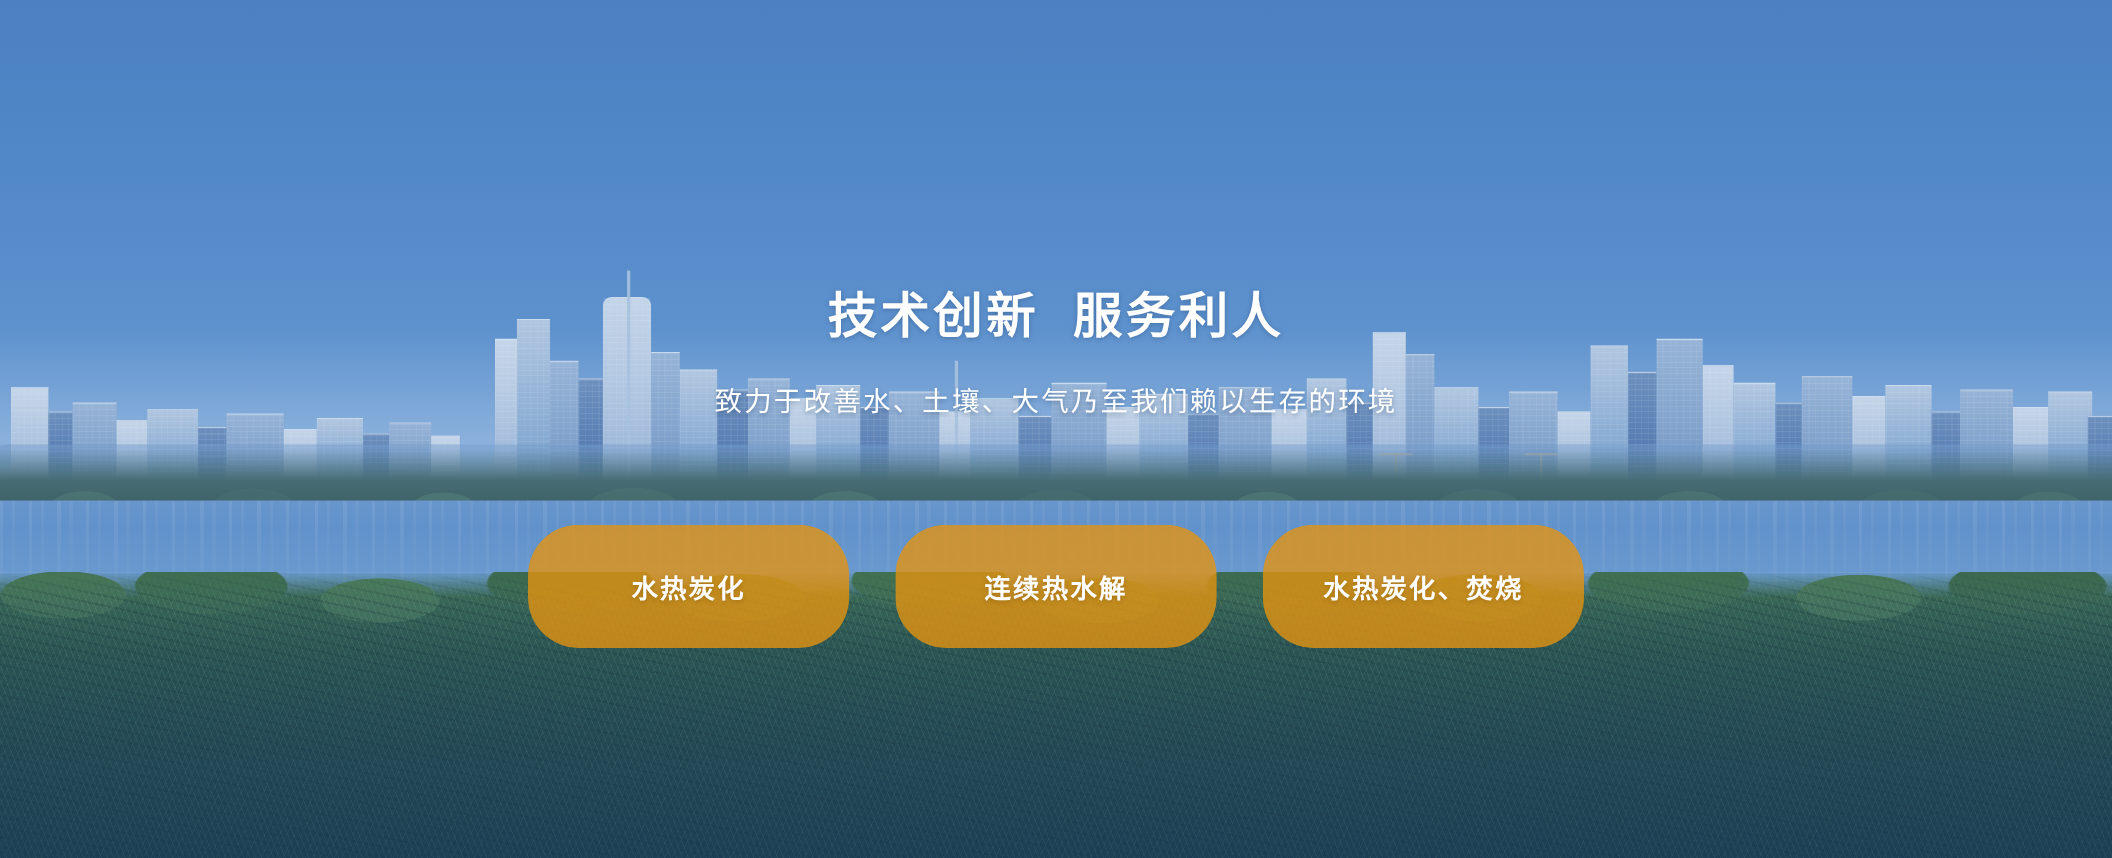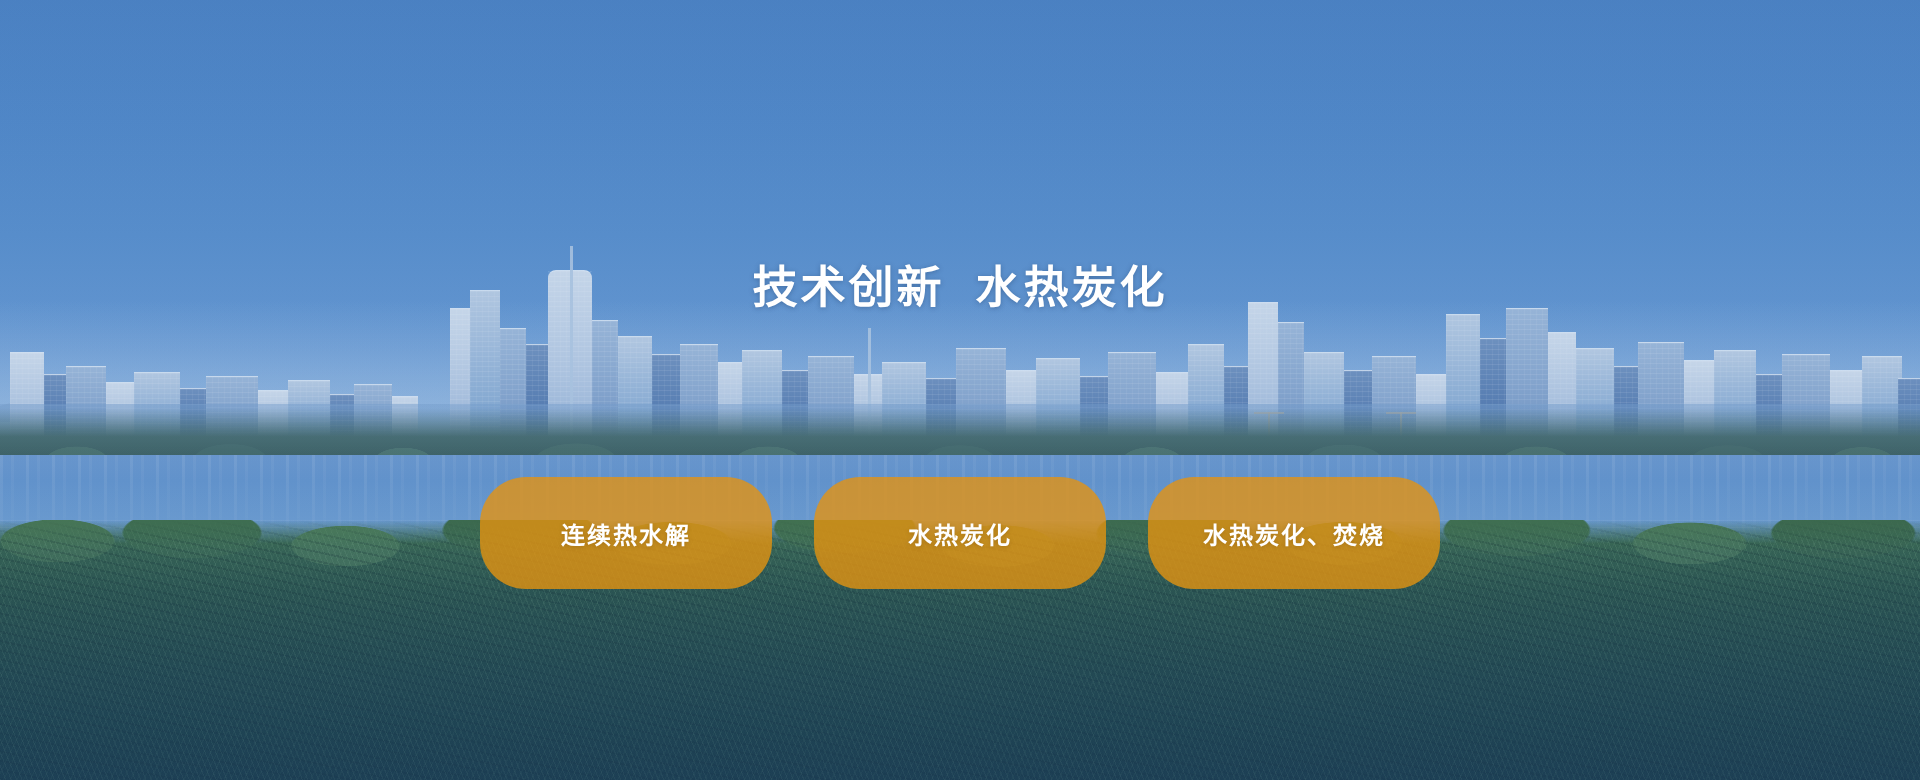--- a/index.html
+++ b/index.html
@@ -334,23 +334,24 @@
   <div class="water-birds"></div>
 
   <div class="foreground"></div>
   <div class="foreground-tex"></div>
   <div class="foreground-shade"></div>
 
   <div class="tint"></div>
 
   <div class="content">
 
-    <h1 class="headline">技术创新  水热炭化</h1>
-
+    <h1 class="headline">技术创新  服务利人</h1>
+
+    <p class="subhead">致力于改善水、土壤、大气乃至我们赖以生存的环境</p>
 
     <div class="pills">
+      <button class="pill">水热炭化</button>
       <button class="pill">连续热水解</button>
-      <button class="pill">水热炭化</button>
       <button class="pill">水热炭化、焚烧</button>
     </div>
 
   </div>
 </div>
 
 </body></html>

